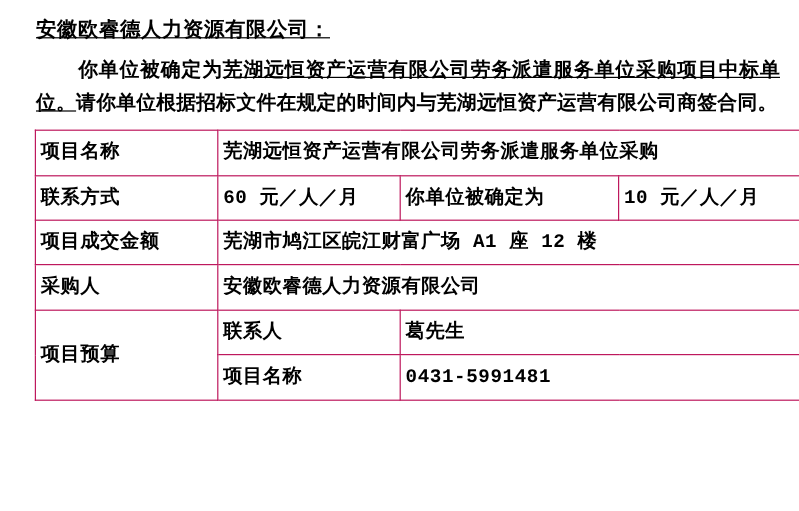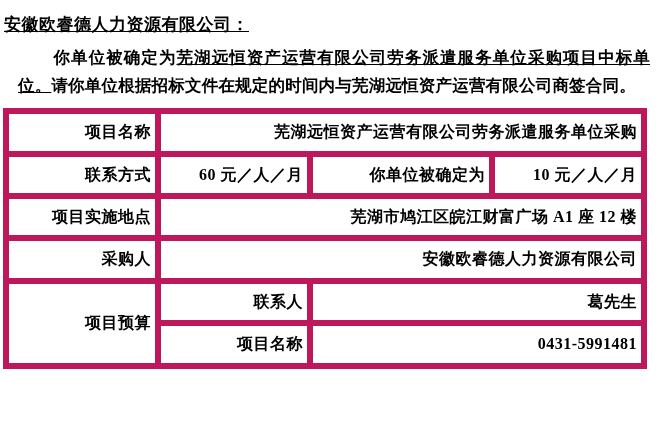--- a/index.html
+++ b/index.html
@@ -12,61 +12,62 @@
     height: 426px;
     font-family: "Liberation Serif", "DejaVu Serif", serif;
     color: #000000;
     overflow: hidden;
   }
   .page {
     position: relative;
     width: 666px;
     height: 341px;
     box-sizing: border-box;
-    padding: 10px 14px 0 2px;
+    padding: 10px 14px 0 28px;
   }
   .addressee {
     font-size: 17px;
     font-weight: bold;
     text-decoration: underline;
     letter-spacing: 0.5px;
     margin: 2px 0 6px 2px;
     line-height: 1.5;
   }
   .body-text {
     font-size: 16.5px;
     font-weight: bold;
     line-height: 1.72;
     text-align: justify;
     text-justify: inter-ideograph;
     letter-spacing: 0.2px;
-    margin: 0 2px 8px 16px;
+    margin: 0 2px 8px 2px;
   }
   .body-text .indent {
     display: inline-block;
     width: 2.1em;
   }
   .ul {
     text-decoration: underline;
   }
   table.info {
     border-collapse: collapse;
     width: 638px;
     margin: 4px 0 0 1px;
     table-layout: fixed;
   }
   table.info td {
-    border: 6px solid #be185d;
-    text-align: right;
+    border: 1px solid #be185d;
+    text-align: left;
     vertical-align: middle;
     font-size: 16px;
     font-weight: bold;
     padding: 7px 4px;
     letter-spacing: 0.5px;
     line-height: 1.4;
+    font-family: Liberation Mono, monospace;
   }
   .h-label { width: 152px; }
 </style>
 </head>
 <body>
 
 <div class="page">
 
   <div class="addressee">安徽欧睿德人力资源有限公司：</div>
 
@@ -86,21 +87,21 @@
         <td class="h-label">项目名称</td>
         <td colspan="3">芜湖远恒资产运营有限公司劳务派遣服务单位采购</td>
       </tr>
       <tr>
         <td class="h-label">联系方式</td>
         <td>60 元／人／月</td>
         <td>你单位被确定为</td>
         <td>10 元／人／月</td>
       </tr>
       <tr>
-        <td class="h-label">项目实施地点</td>
+        <td class="h-label">项目成交金额</td>
         <td colspan="3">芜湖市鸠江区皖江财富广场 A1 座 12 楼</td>
       </tr>
       <tr>
         <td class="h-label">采购人</td>
         <td colspan="3">安徽欧睿德人力资源有限公司</td>
       </tr>
       <tr>
         <td class="h-label" rowspan="2">项目预算</td>
         <td>联系人</td>
         <td colspan="2">葛先生</td>

